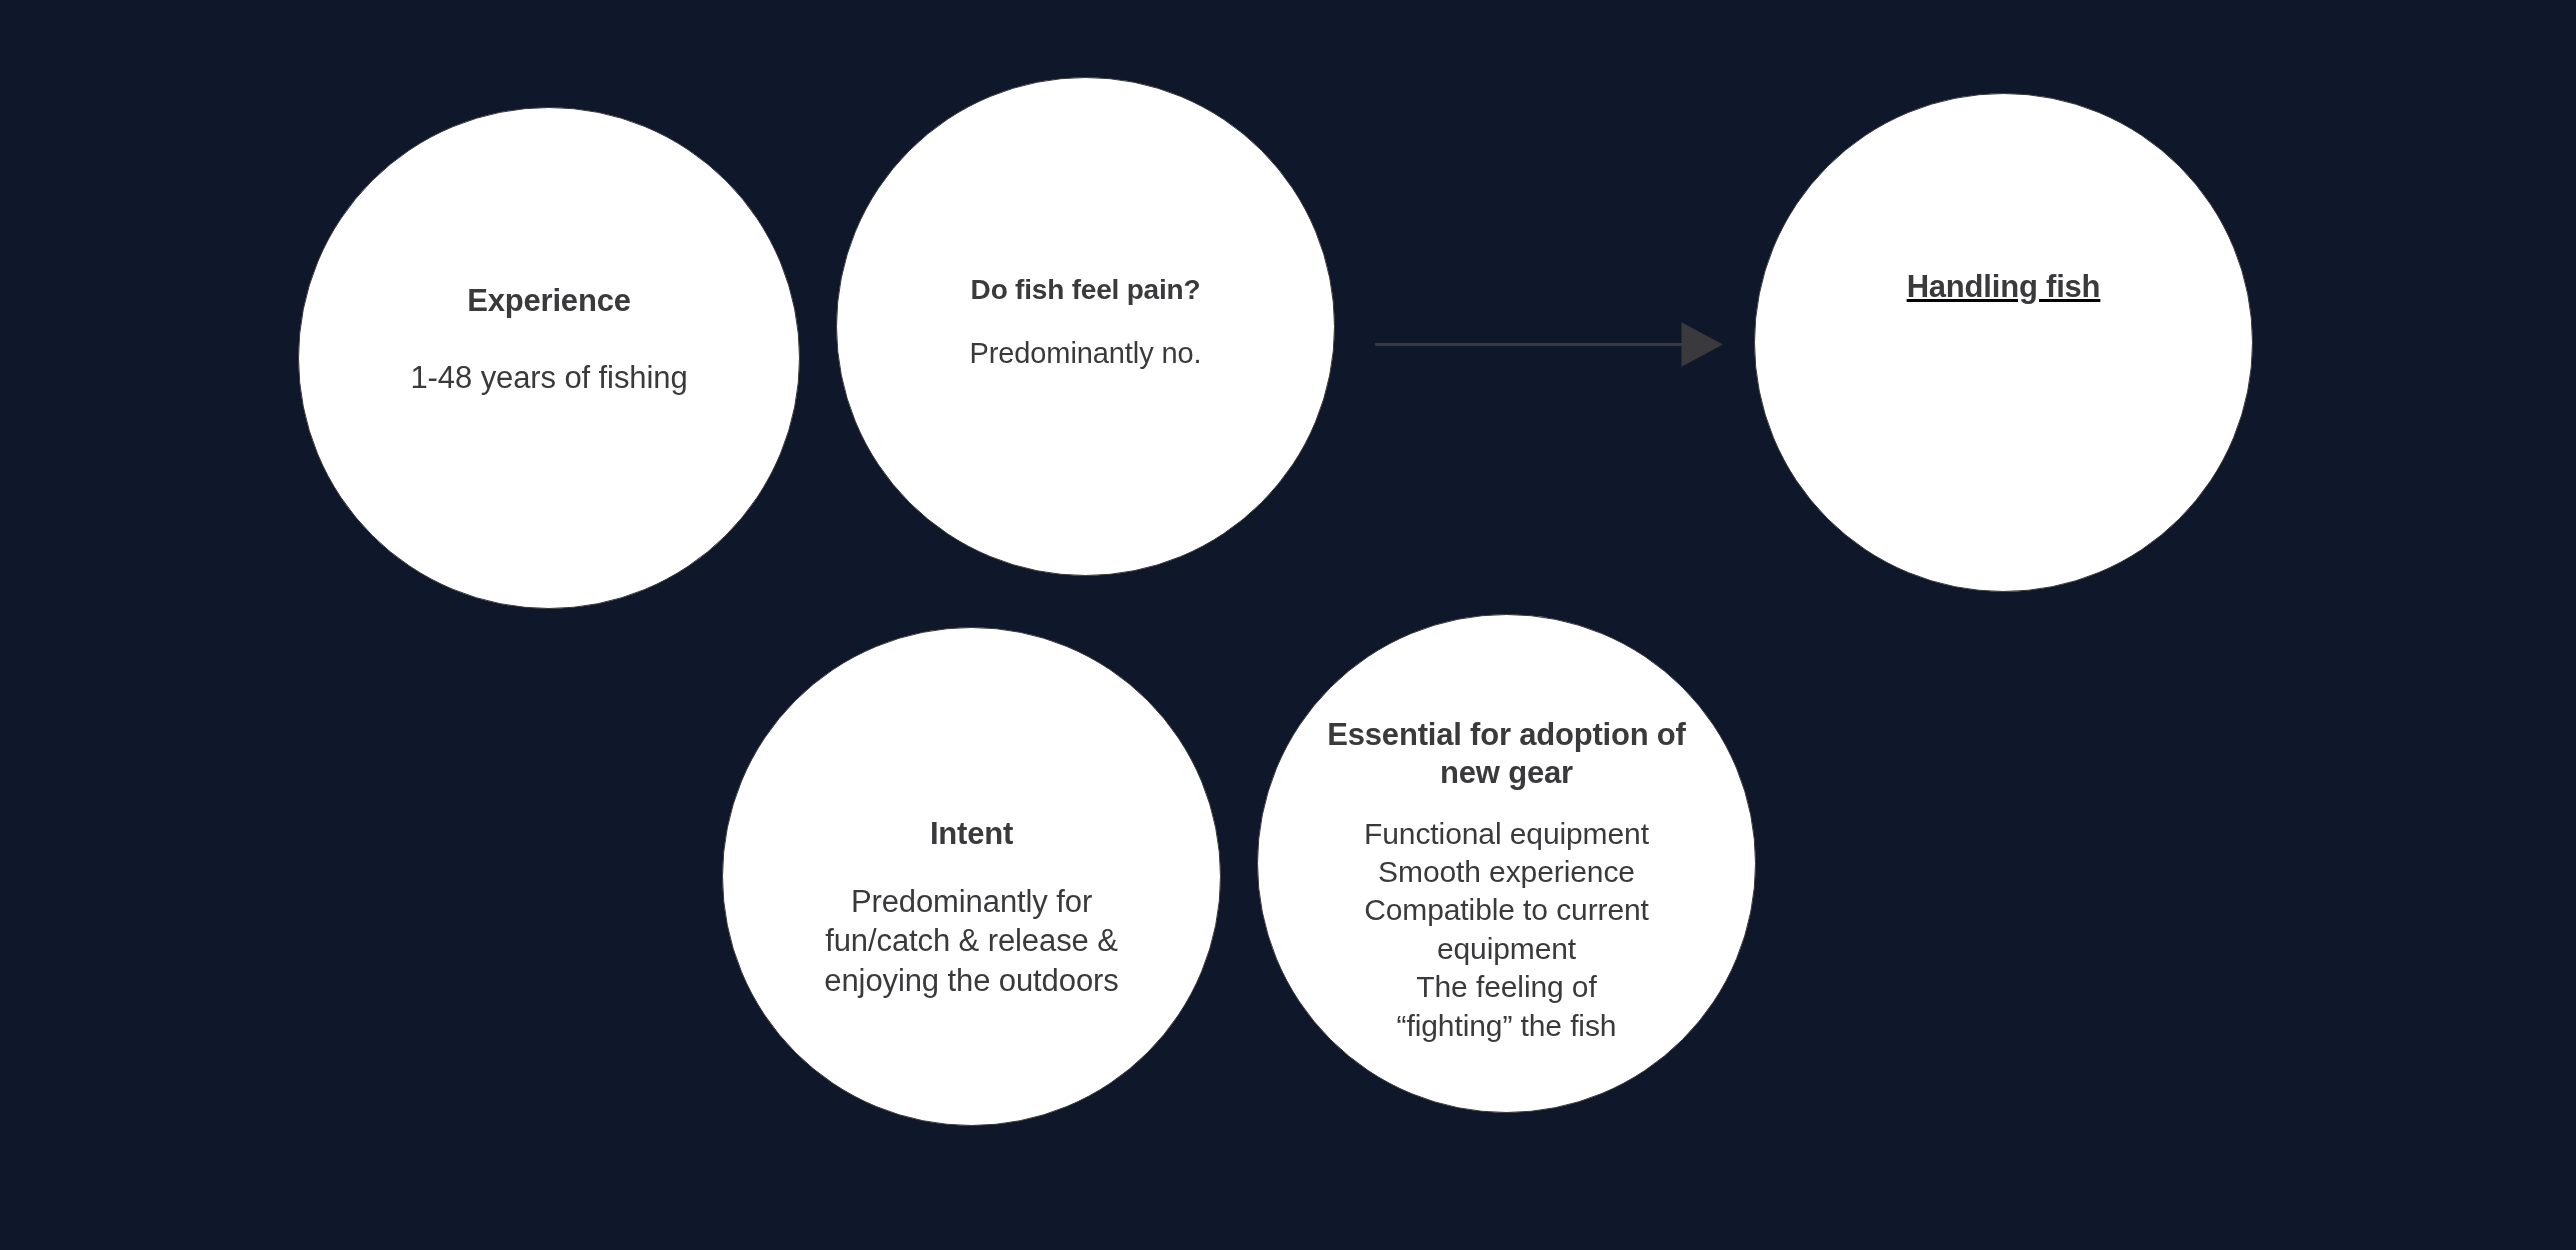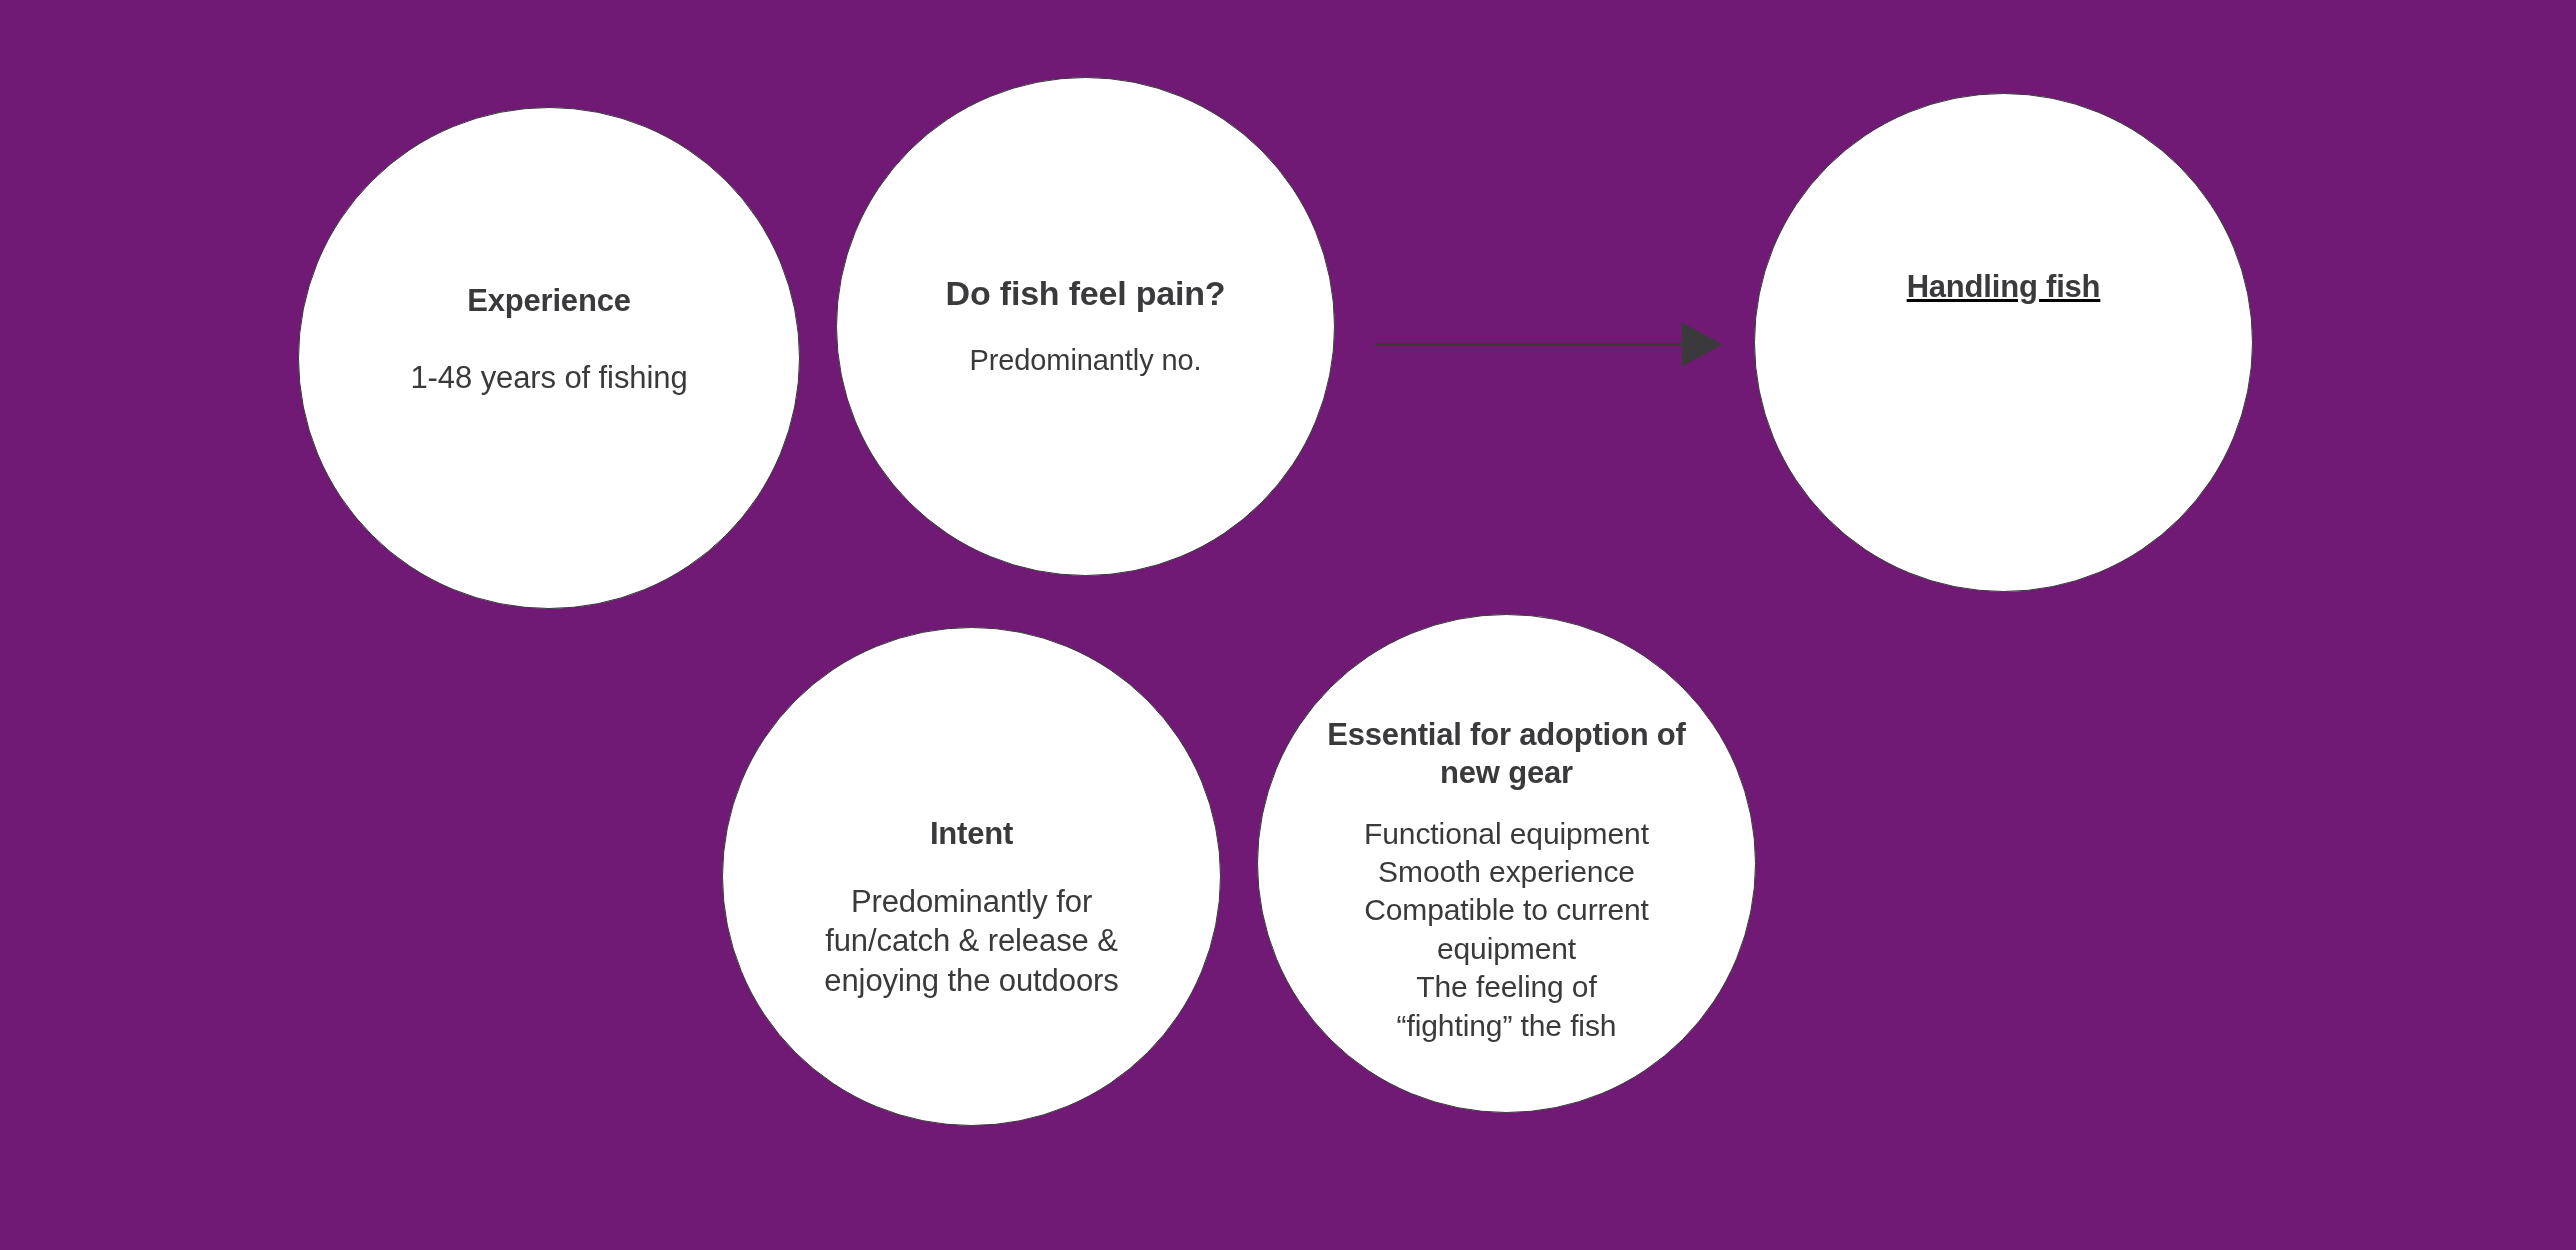--- a/index.html
+++ b/index.html
@@ -8,21 +8,21 @@
     padding: 0;
     background: #ffffff;
   }
   body {
     font-family: "Liberation Sans", sans-serif;
   }
   #canvas {
     position: relative;
     width: 2576px;
     height: 1250px;
-    background: #701a75;
+    background: #0f172a;
     overflow: hidden;
   }
   .node {
     position: absolute;
     box-sizing: border-box;
     border: 1.5px solid #3a3a3c;
     border-radius: 50%;
     background: #ffffff;
     display: flex;
     flex-direction: column;
@@ -48,21 +48,21 @@
     padding-top: 174px;
   }
   #node-experience .node-title { font-size: 31px; }
   #node-experience .node-body  { font-size: 31px; margin-top: 38px; }
 
   #node-fish-pain {
     left: 836px; top: 77px;
     width: 499px; height: 499px;
     padding-top: 195px;
   }
-  #node-fish-pain .node-title { font-size: 34px; }
+  #node-fish-pain .node-title { font-size: 28px; }
   #node-fish-pain .node-body  { font-size: 29px; margin-top: 27.5px; }
 
   #node-handling-fish {
     left: 1754px; top: 93px;
     width: 499px; height: 499px;
     padding-top: 174px;
     text-decoration: underline;
   }
   #node-handling-fish .node-title { font-size: 31px; }
   #node-handling-fish .node-body  { font-size: 30px; margin-top: 27.5px; }

